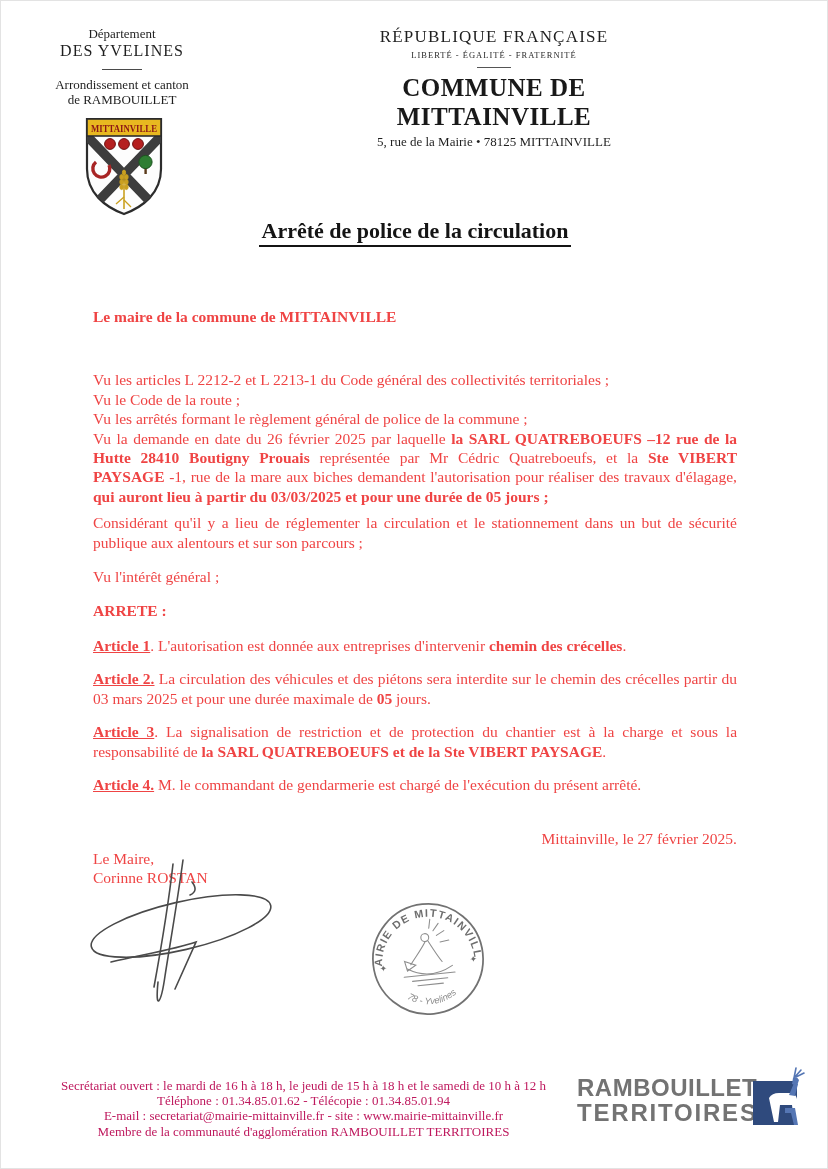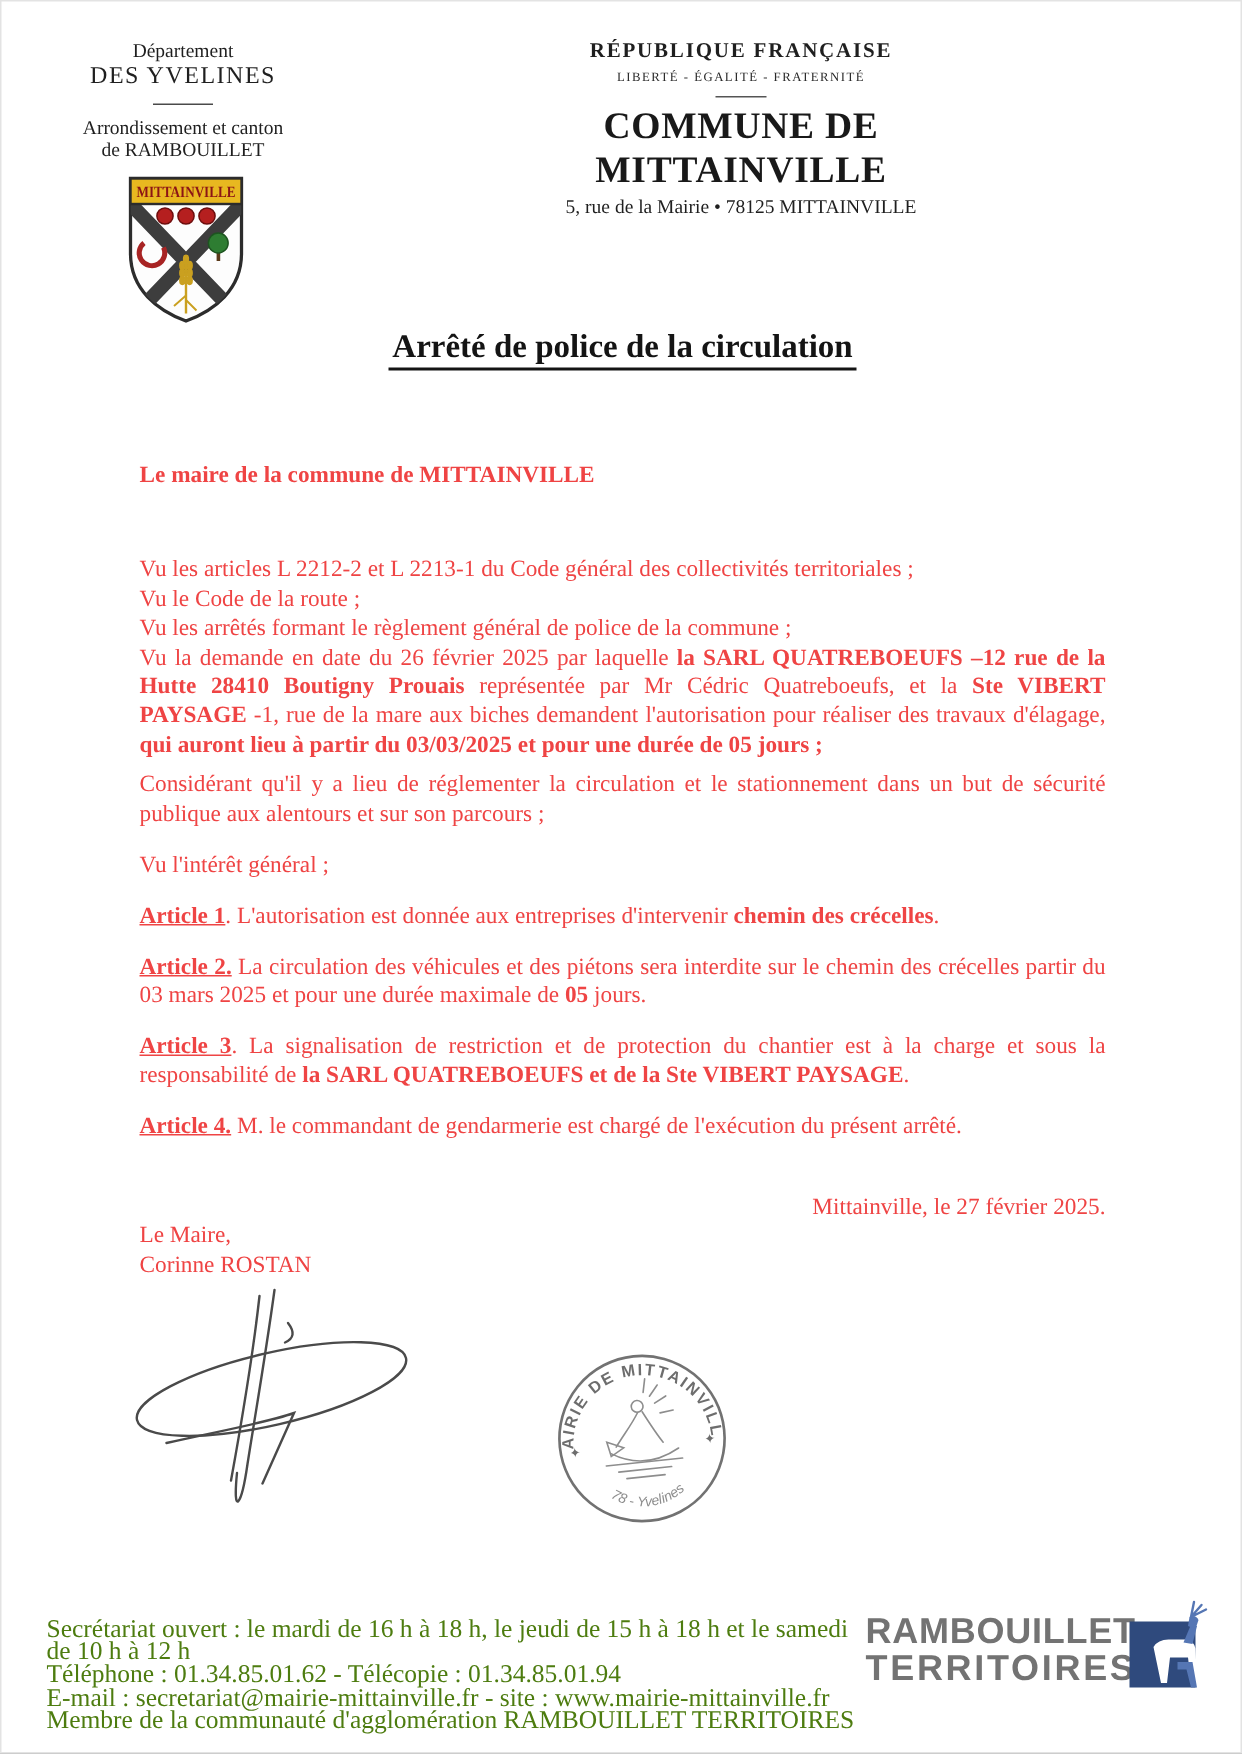--- a/index.html
+++ b/index.html
@@ -9,21 +9,21 @@
     font-family:"Liberation Serif", serif;color:#1f1f1f;overflow:hidden;padding-left:32px;
   }
   
   .hdr-left{position:absolute;left:38px;top:26px;width:166px;text-align:center;line-height:1.15;}
   .hdr-left .l1{font-size:13px;}
   .hdr-left .l2{font-size:16px;letter-spacing:1px;margin-top:0;}
   .rule-sm{width:40px;border:0;border-top:1.6px solid #4a4a4a;margin:9px auto 8px;}
   .hdr-left .l3,.hdr-left .l4{font-size:13px;}
   .blason{position:absolute;left:84px;top:116px;}
   .hdr-right{position:absolute;left:317px;top:26px;width:352px;text-align:center;line-height:1.15;}
-  .hdr-right .rep{font-size:14px;letter-spacing:1.2px;font-weight:bold;}
+  .hdr-right .rep{font-size:17px;letter-spacing:1.2px;}
   .hdr-right .dev{font-size:8.5px;letter-spacing:1px;margin-top:4px;color:#2a2a2a;}
   .rule-xs{width:34px;border:0;border-top:1.4px solid #555;margin:7px auto 6px;}
   .hdr-right .com{font-size:25px;font-weight:bold;letter-spacing:.5px;color:#191919;}
   .hdr-right .adr{font-size:13px;margin-top:3px;}
   
   .doc-title{position:absolute;left:0;top:217px;width:828px;text-align:center;}
   .doc-title span{
     display:inline-block;font-size:22px;font-weight:bold;color:#141414;
     border-bottom:2.4px solid #141414;padding:0 3px 1px;
   }
@@ -36,21 +36,21 @@
   .mt14{margin-top:14px !important;}
   .mt15{margin-top:15px !important;}
   .mt35{margin-top:35px !important;text-align:right;}
   .p-arrete{font-weight:bold;}
   .art{font-weight:bold;text-decoration:underline;}
   b.seg{font-weight:bold;}
   
   .sig{position:absolute;left:75px;top:853px;}
   .stamp{position:absolute;left:368px;top:899px;transform:rotate(-6deg);opacity:.88;}
   
-  .footer{position:absolute;left:30px;top:1077px;width:545px;font-size:17px;line-height:15.2px;color:#4d7c0f;}
+  .footer{position:absolute;left:30px;top:1077px;width:545px;font-size:13px;line-height:15.2px;color:#be185d;text-align:center;}
   
   .logo{position:absolute;left:576px;top:1075px;font-family:"Liberation Sans", sans-serif;font-weight:bold;line-height:1.04;}
   .logo .l1{font-size:24px;letter-spacing:.5px;color:#737373;}
   .logo .l2{font-size:24px;letter-spacing:1.8px;color:#737373;}
   .deer{position:absolute;left:748px;top:1063px;}
 </style>
 </head>
 <body>
 
 <div class="page">
@@ -116,20 +116,21 @@
     <p>Vu les articles L 2212-2 et L 2213-1 du Code général des collectivités territoriales ;</p>
     <p>Vu le Code de la route ;</p>
     <p>Vu les arrêtés formant le règlement général de police de la commune ;</p>
 
     <p class="p-just"><span class="seg">Vu la demande en date du 26 février 2025 par laquelle </span><b class="seg">la SARL QUATREBOEUFS  –12 rue de la Hutte 28410 Boutigny Prouais</b><span class="seg"> représentée par Mr Cédric Quatreboeufs, et la </span><b class="seg">Ste VIBERT PAYSAGE</b><span class="seg"> -1, rue de la mare aux biches demandent l'autorisation pour réaliser des travaux d'élagage, </span><b class="seg">qui auront lieu à partir du 03/03/2025 et pour une durée de 05 jours ;</b></p>
 
     <p class="p-just mt7">Considérant qu'il y a lieu de réglementer la circulation et le stationnement dans un but de sécurité publique aux alentours et sur son parcours ;</p>
 
     <p class="mt15">Vu l'intérêt général ;</p>
 
+    <p class="p-arrete mt15">ARRETE :</p>
 
     <p class="mt15"><b class="art">Article 1</b><span>. L'autorisation est donnée aux entreprises d'intervenir </span><b class="seg">chemin des crécelles</b><span>.</span></p>
 
     <p class="p-just mt14"><b class="art">Article 2.</b><span> La circulation des véhicules et des piétons sera interdite sur le chemin des crécelles partir du 03 mars 2025 et pour une durée maximale de </span><b class="seg">05</b><span> jours.</span></p>
 
     <p class="p-just mt14"><b class="art">Article 3</b><span>. La signalisation de restriction et de protection du chantier est à la charge et sous la responsabilité de </span><b class="seg">la SARL QUATREBOEUFS  et de la Ste VIBERT PAYSAGE</b><span>.</span></p>
 
     <p class="mt14"><b class="art">Article 4.</b><span> M. le commandant de gendarmerie est chargé de l'exécution du présent arrêté.</span></p>
 
     <p class="mt35">Mittainville, le 27 février 2025.</p>

